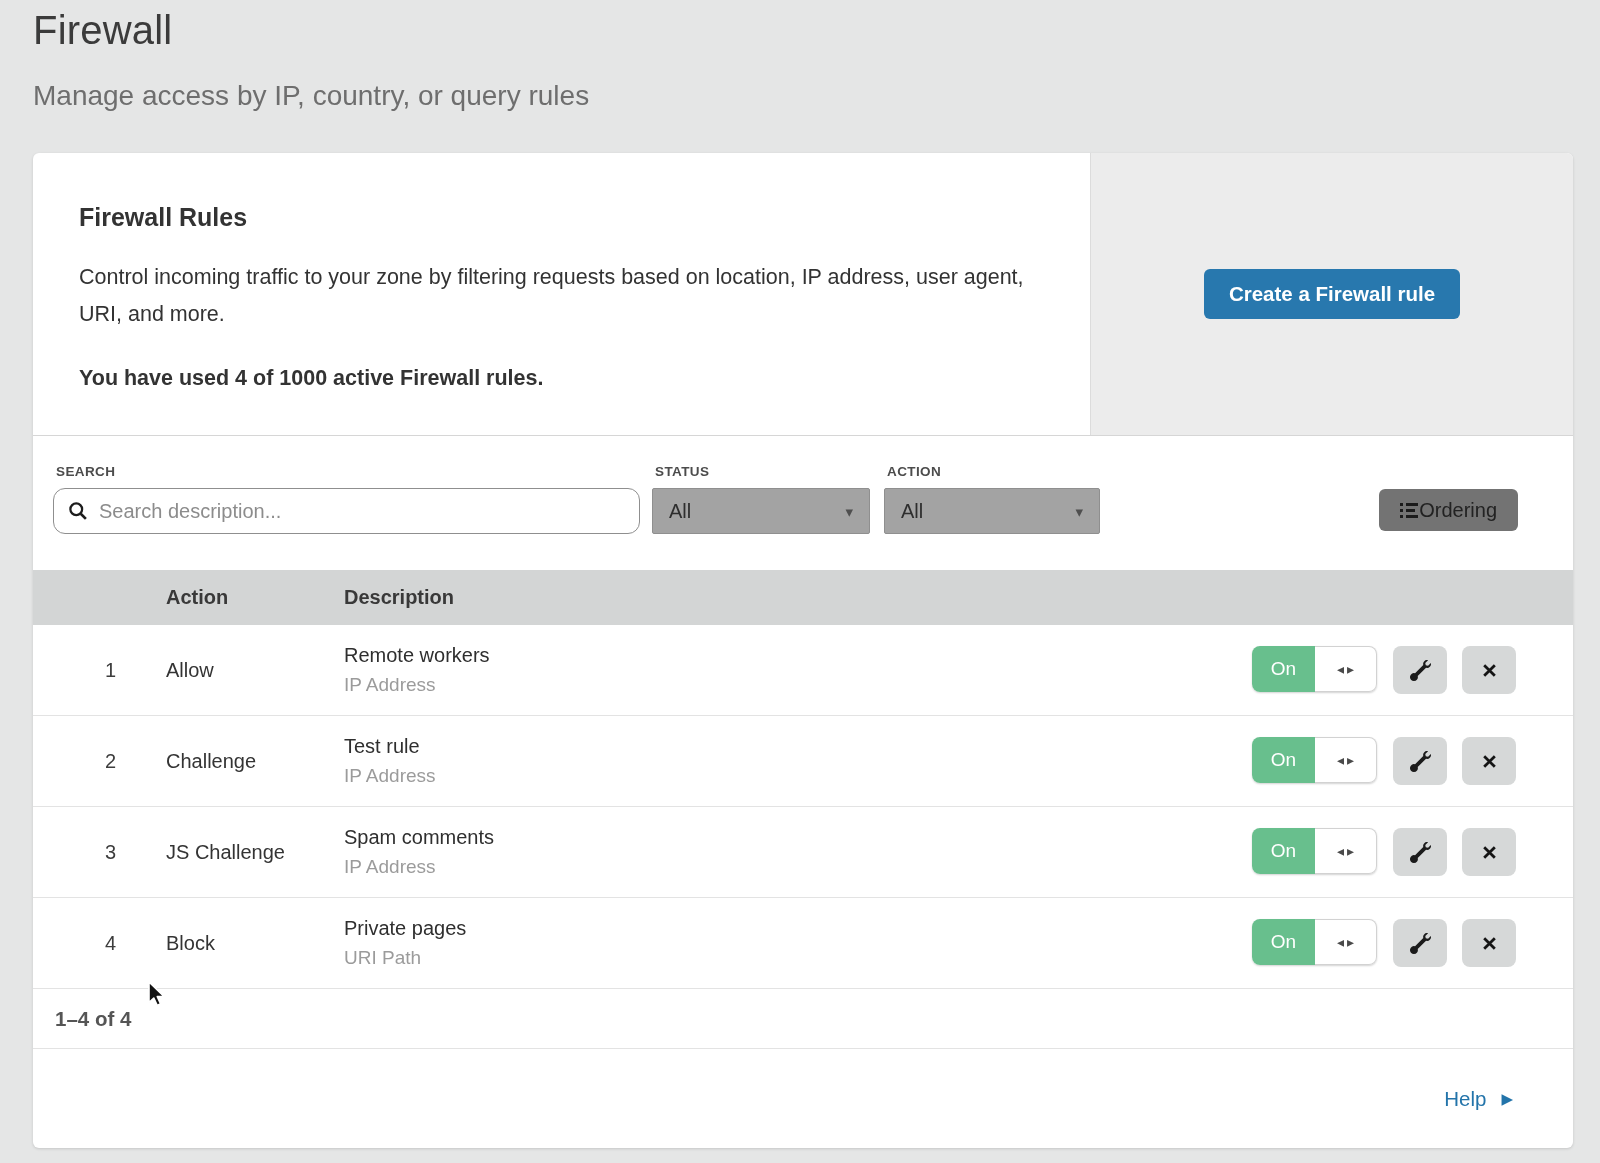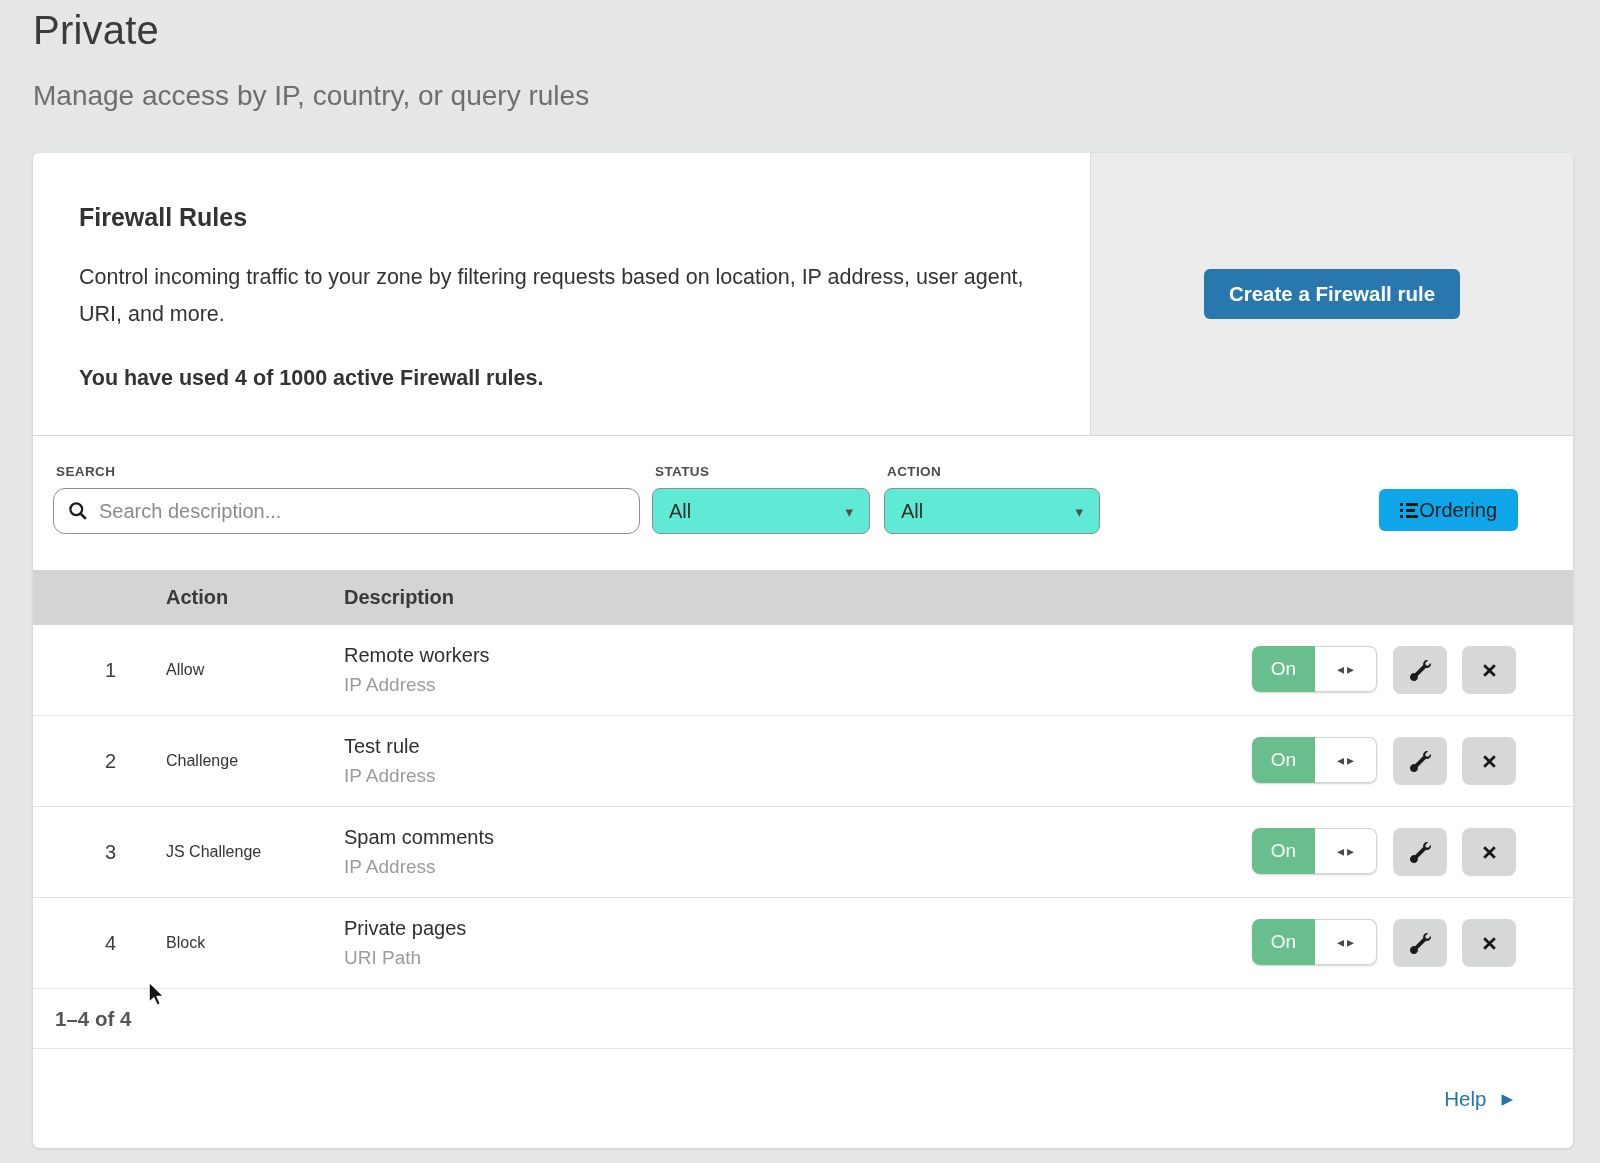--- a/index.html
+++ b/index.html
@@ -46,38 +46,38 @@
   .search-box {
     height:46px; background:#fff; border:1px solid #8f8f8f; border-radius:12px;
     display:flex; align-items:center; padding:0 14px;
   }
   .search-box input {
     border:none; outline:none; flex:1; font-size:20px; color:#333;
     font-family:inherit; background:transparent; margin-left:9px;
   }
   .search-box input::placeholder { color:#8c8c8c; }
   .select-box {
-    height:46px; background:#5eead4; border:1px solid #8f8f8f; border-radius:8px;
+    height:46px; background:#a3a3a3; border:1px solid #8f8f8f; border-radius:2px;
     display:flex; align-items:center; justify-content:space-between;
     padding:0 16px; font-size:20px; color:#2e2e2e; cursor:pointer;
   }
   .caret { color:#4f4f4f; font-size:15px; line-height:1; }
   .ordering-button {
     margin-left:auto; margin-top:25px; height:42px;
-    background:#0ea5e9; border:none; border-radius:6px;
+    background:#737373; border:none; border-radius:6px;
     display:flex; align-items:center; padding:0 21px; 
     font-size:20px; color:#222; cursor:pointer; font-family:inherit;
   }
 
   
   .grid-cols { display:grid; grid-template-columns:133px 178px 1fr 321px; align-items:center; }
   .table-header { height:55px; background:#d3d5d5; font-size:20px; font-weight:700; color:#393939; }
   .rule-row { height:91px; border-bottom:1px solid #e3e3e3; background:#fff; }
   .row-number { padding-left:72px; font-size:20px; color:#3d3d3d; }
-  .row-action { font-size:16px; color:#343434; }
+  .row-action { font-size:20px; color:#343434; }
   .row-desc-title { font-size:20px; color:#2f2f2f; margin-bottom:7px; }
   .row-desc-match { font-size:19px; color:#9b9b9b; }
   .row-controls { display:flex; padding-right:57px; justify-content:flex-end; }
 
   .toggle { width:125px; height:46px; display:flex; border-radius:8px; margin-right:16px;
             box-shadow:0 1px 2px rgba(0,0,0,.18); cursor:pointer; }
   .toggle-on {
     width:63px; background:#68bf8d; color:#fff; font-size:19px;
     display:flex; align-items:center; justify-content:center;
     border-radius:8px 0 0 8px;
@@ -106,21 +106,21 @@
                text-decoration:none; cursor:pointer; }
   .help-link .help-arrow { font-size:15px; line-height:1; }
 
   
   .cursor { position:absolute; left:143px; top:979px; pointer-events:none; }
 </style>
 </head>
 <body>
 
 <div class="page-header">
-  <h1 class="page-title">Private</h1>
+  <h1 class="page-title">Firewall</h1>
   <div class="page-subtitle">Manage access by IP, country, or query rules</div>
 </div>
 
 <div class="card">
 
   <div class="top-section">
     <div class="intro">
       <h2 class="intro-heading">Firewall Rules</h2>
       <p class="intro-desc">Control incoming traffic to your zone by filtering requests based on location, IP address, user agent, URI, and more.</p>
       <div class="intro-usage">You have used 4 of 1000 active Firewall rules.</div>

